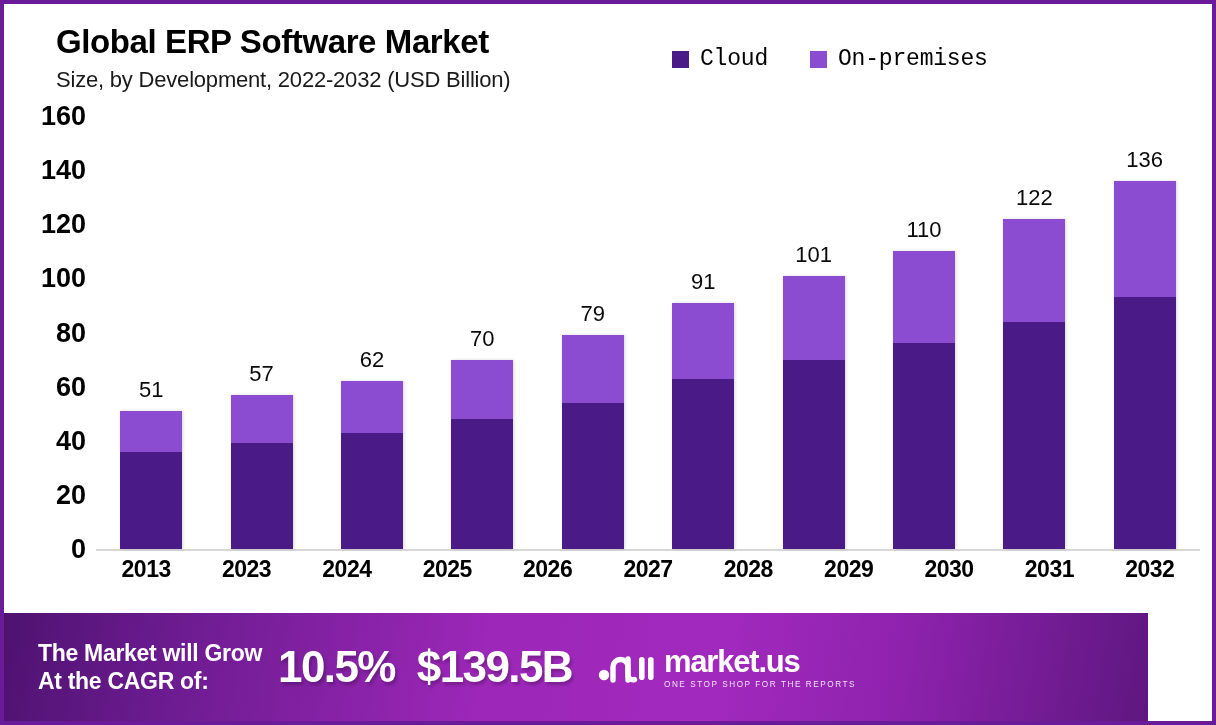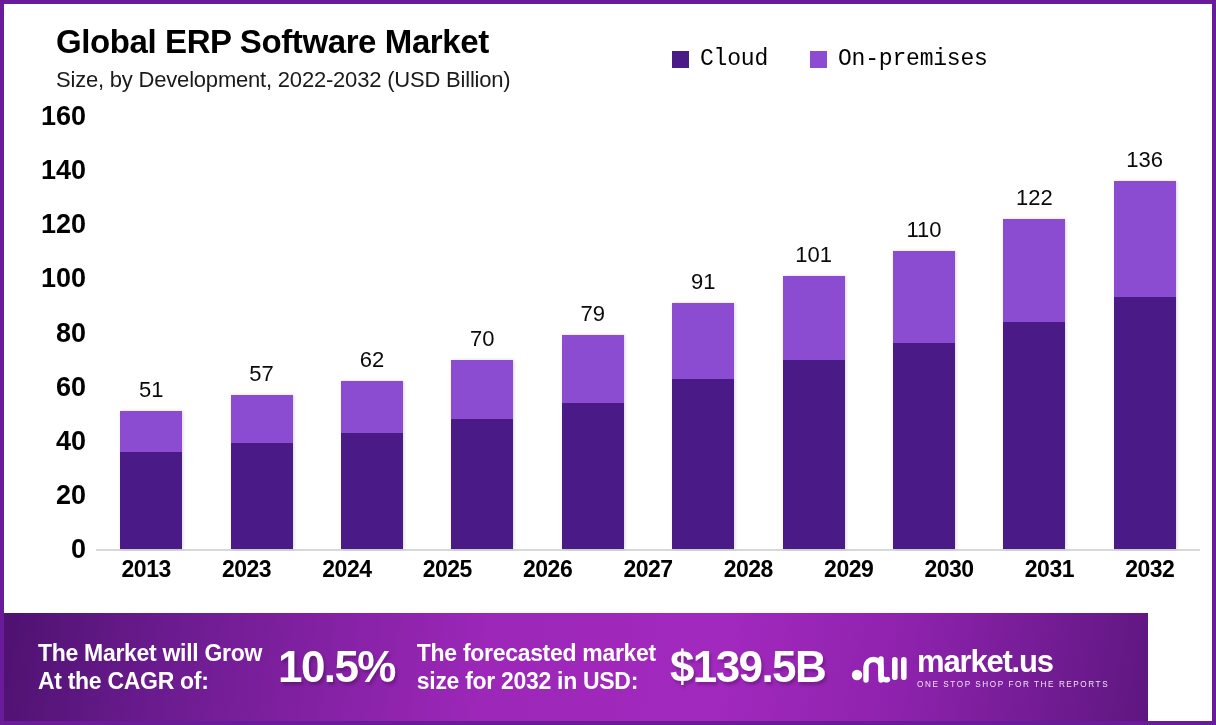--- a/index.html
+++ b/index.html
@@ -393,24 +393,20 @@
 
     <div id="cagr-block">
       <div class="banner-text">
         <div>The Market will Grow</div>
         <div>At the CAGR of:</div>
       </div>
       <div class="banner-value">10.5%</div>
     </div>
 
     <div id="forecast-block">
-      <div class="banner-text">
-        <div>The forecasted market</div>
-        <div>size for 2032 in USD:</div>
-      </div>
       <div class="banner-value">$139.5B</div>
     </div>
 
     <div id="logo-block">
       <span id="logo-mark">
         <svg width="56" height="40" viewBox="0 0 56 40" aria-hidden="true">
           <circle cx="6" cy="30" r="5.2" fill="#ffffff"></circle>
           <path d="M15 35 L15 22 a7.5 7.5 0 0 1 15 0 L30 35" fill="none" stroke="#ffffff" stroke-width="5.4" stroke-linecap="round"></path>
           <path d="M30 14 L30 30 a5 5 0 0 0 6.5 4.6" fill="none" stroke="#ffffff" stroke-width="5.4" stroke-linecap="round"></path>
           <rect x="41" y="12" width="5.6" height="23" rx="2.8" fill="#ffffff"></rect>

